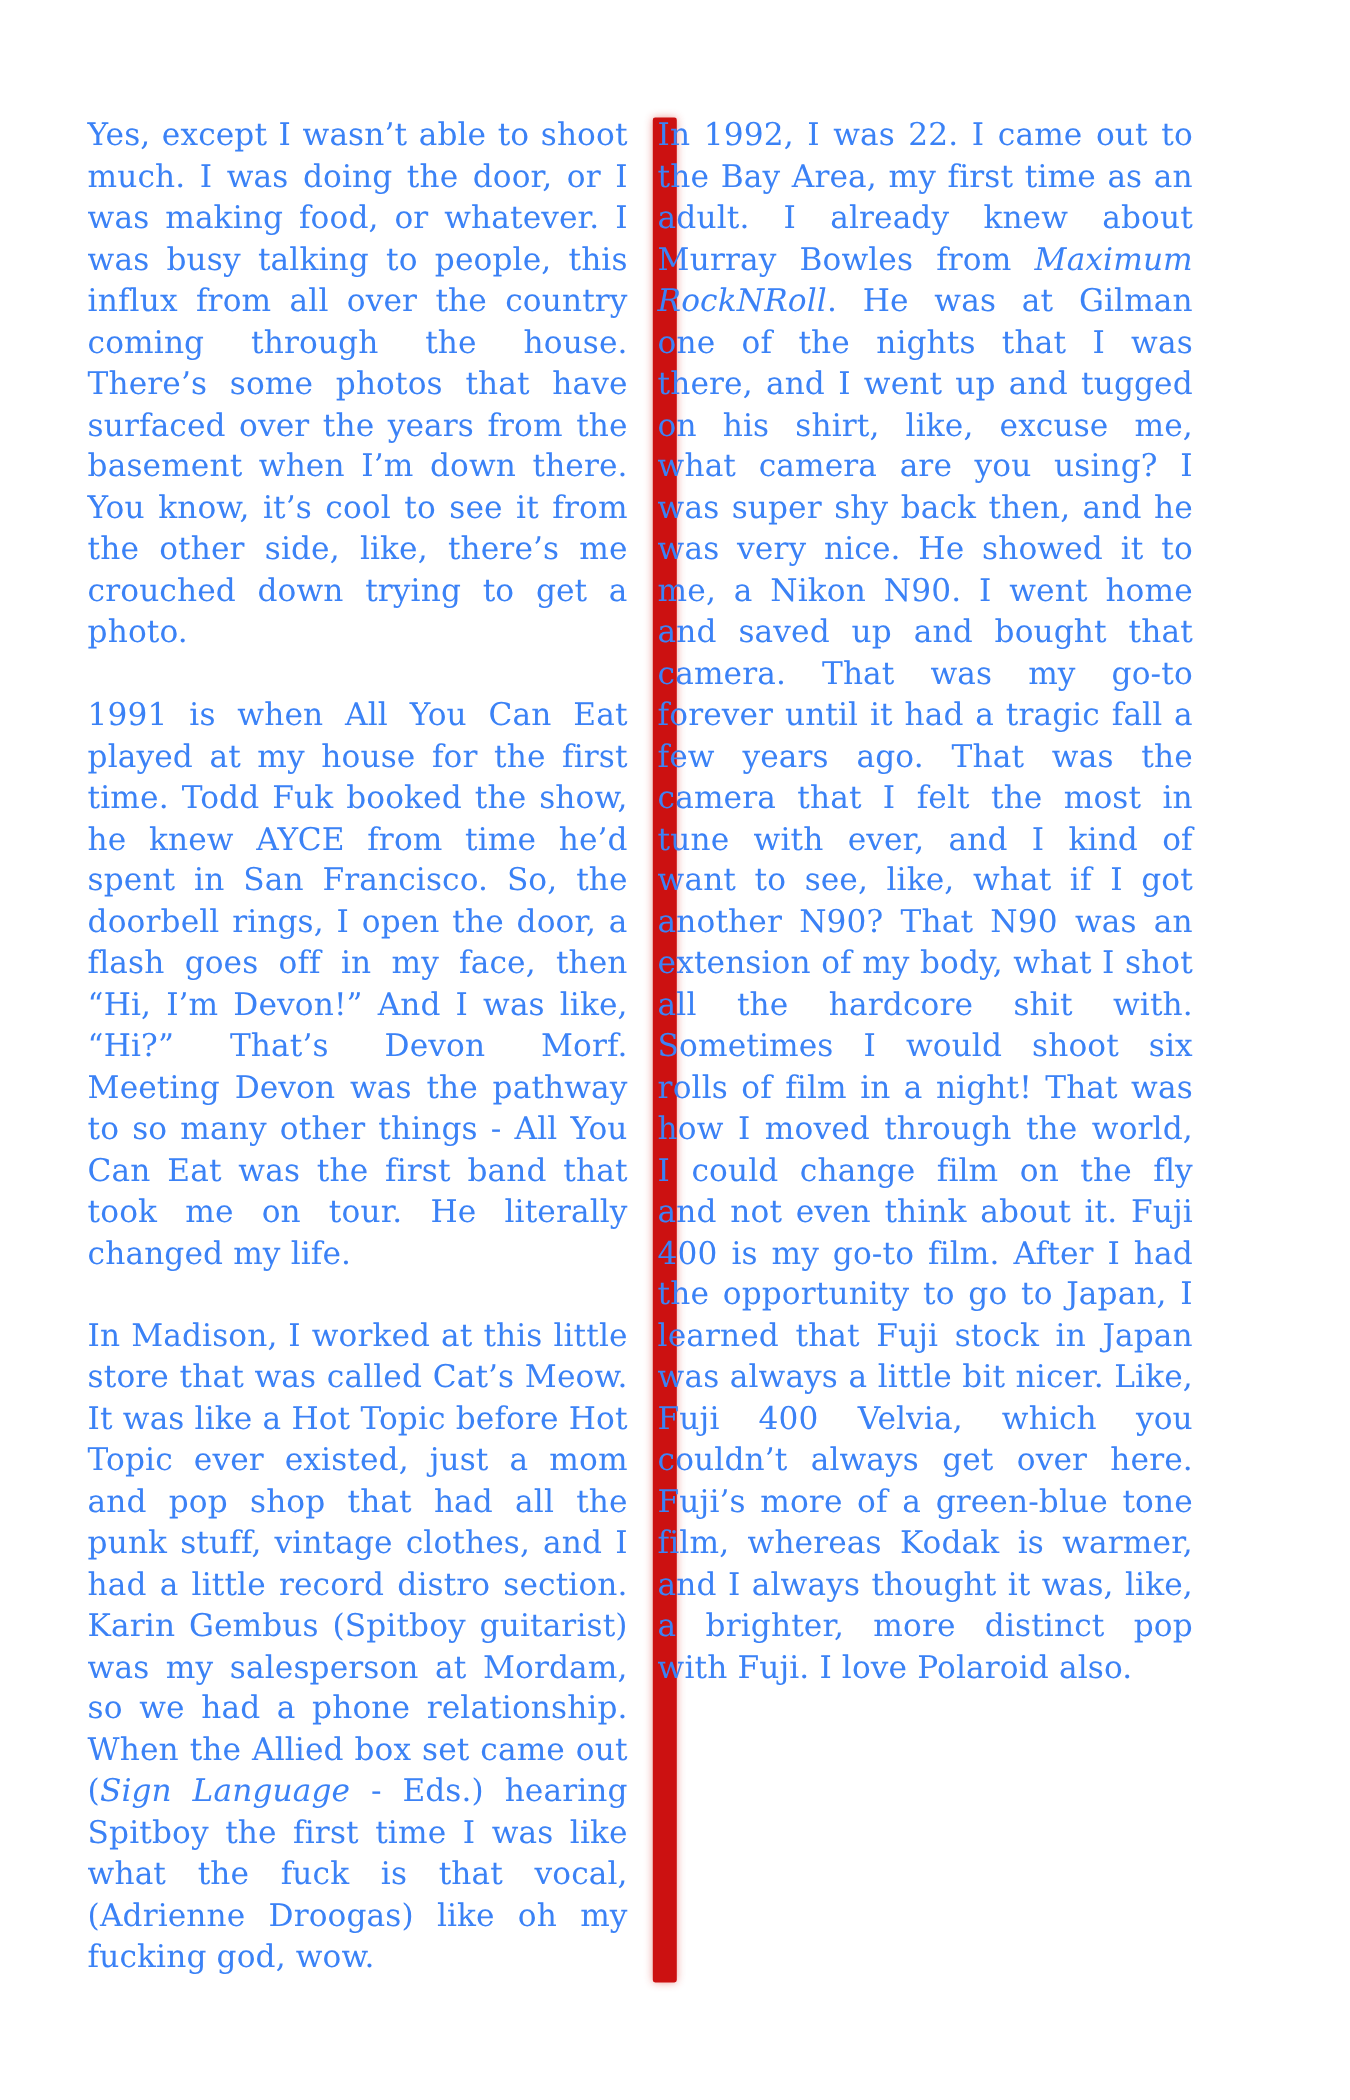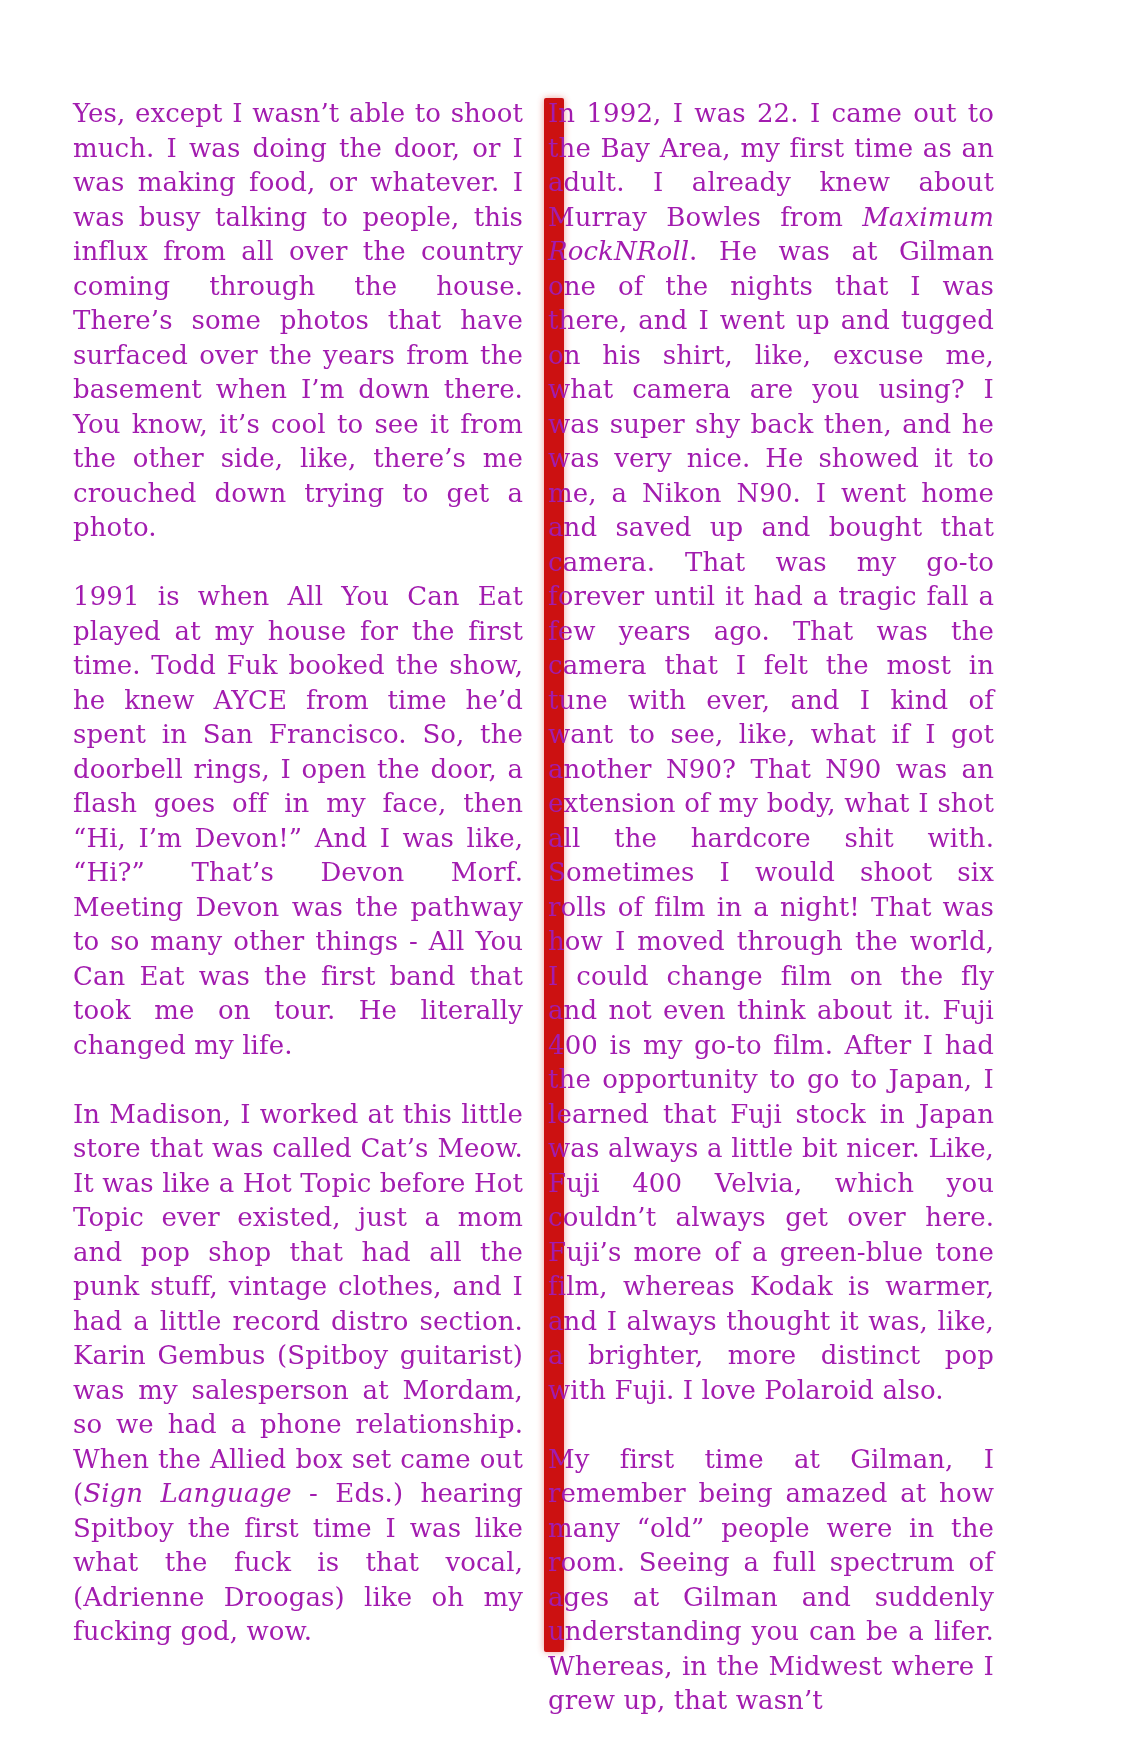--- a/index.html
+++ b/index.html
@@ -7,21 +7,21 @@
     padding: 0;
     background: #ffffff;
   }
   .page {
     position: relative;
     width: 1068px;
     height: 1750px;
     background: #ffffff;
     overflow: hidden;
     font-family: "DejaVu Serif", "Liberation Serif", serif;
-    color: #a21caf;
+    color: #3b82f6;
     border-radius: 20px;
   }
   .col {
     position: absolute;
     top: 96px;
     text-align: justify;
     font-size: 26px;
     line-height: 34.5px;
     letter-spacing: 0.1px;
   }
@@ -49,16 +49,15 @@
   <div class="col col-left">
     <p class="para"><span>Yes, except I wasn’t able to shoot much. I was doing the door, or I was making food, or whatever. I was busy talking to people, this influx from all over the country coming through the house. There’s some photos that have surfaced over the years from the basement when I’m down there. You know, it’s cool to see it from the other side, like, there’s me crouched down trying to get a photo.</span></p>
     <p class="para"><span>1991 is when All You Can Eat played at my house for the first time. Todd Fuk booked the show, he knew AYCE from time he’d spent in San Francisco. So, the doorbell rings, I open the door, a flash goes off in my face, then “Hi, I’m Devon!” And I was like, “Hi?” That’s Devon Morf. Meeting Devon was the pathway to so many other things - All You Can Eat was the first band that took me on tour. He literally changed my life.</span></p>
     <p class="para"><span>In Madison, I worked at this little store that was called Cat’s Meow. It was like a Hot Topic before Hot Topic ever existed, just a mom and pop shop that had all the punk stuff, vintage clothes, and I had a little record distro section. Karin Gembus (Spitboy guitarist) was my salesperson at Mordam, so we had a phone relationship. When the Allied box set came out (</span><i class="it">Sign Language</i><span> - Eds.) hearing Spitboy the first time I was like what the fuck is that vocal, (Adrienne Droogas) like oh my fucking god, wow.</span></p>
   </div>
 
   <div class="divider" style="background: rgb(204, 17, 17);"></div>
 
   <div class="col col-right">
     <p class="para"><span>In 1992, I was 22. I came out to the Bay Area, my first time as an adult. I already knew about Murray Bowles from </span><i class="it">Maximum RockNRoll</i><span>. He was at Gilman one of the nights that I was there, and I went up and tugged on his shirt, like, excuse me, what camera are you using? I was super shy back then, and he was very nice. He showed it to me, a Nikon N90. I went home and saved up and bought that camera. That was my go-to forever until it had a tragic fall a few years ago. That was the camera that I felt the most in tune with ever, and I kind of want to see, like, what if I got another N90? That N90 was an extension of my body, what I shot all the hardcore shit with. Sometimes I would shoot six rolls of film in a night! That was how I moved through the world, I could change film on the fly and not even think about it. Fuji 400 is my go-to film. After I had the opportunity to go to Japan, I learned that Fuji stock in Japan was always a little bit nicer. Like, Fuji 400 Velvia, which you couldn’t always get over here. Fuji’s more of a green-blue tone film, whereas Kodak is warmer, and I always thought it was, like, a brighter, more distinct pop with Fuji. I love Polaroid also.</span></p>
-    <p class="para"><span>My first time at Gilman, I remember being amazed at how many “old” people were in the room. Seeing a full spectrum of ages at Gilman and suddenly understanding you can be a lifer. Whereas, in the Midwest where I grew up, that wasn’t</span></p>
   </div>
 
 </div>
 
 </body></html>

